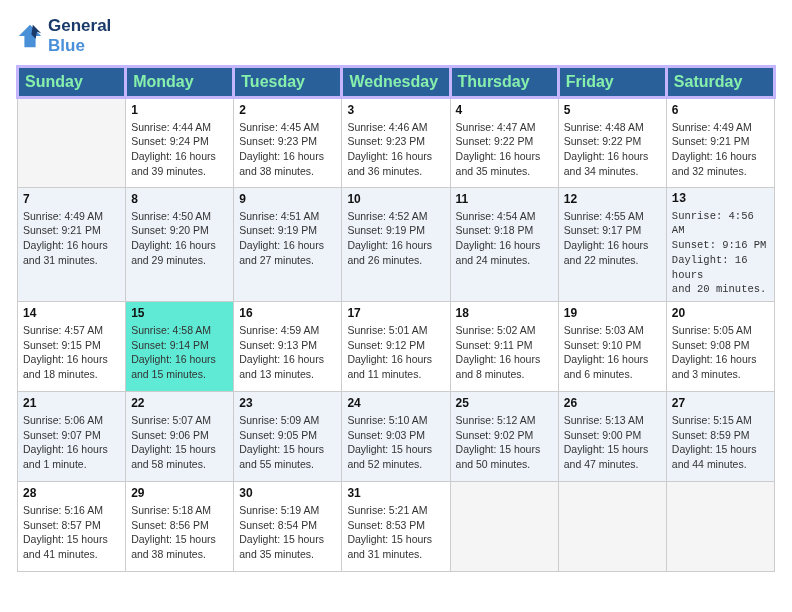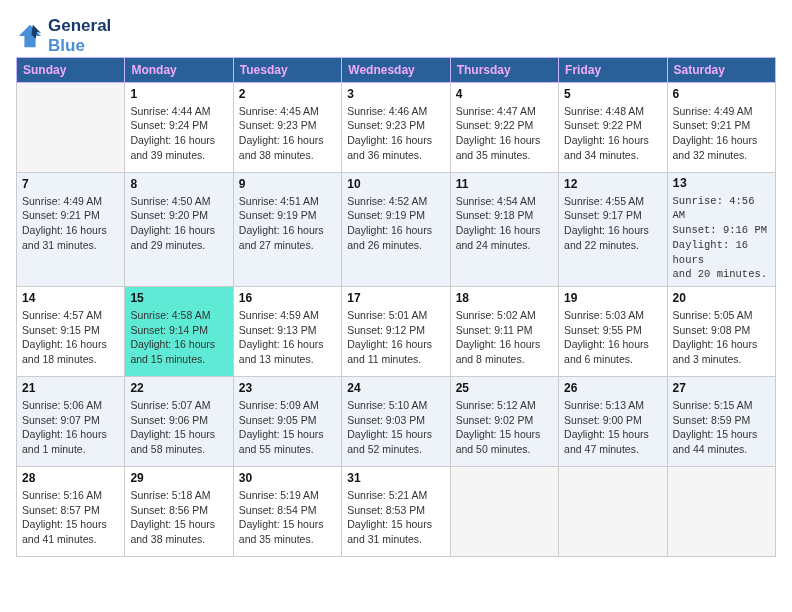--- a/index.html
+++ b/index.html
@@ -7,20 +7,21 @@
       font-family: Arial, sans-serif;
       background: #fff;
       width: 792px;
       min-height: 612px;
       padding: 16px;
     }
     .header-section {
       display: flex;
       justify-content: space-between;
       align-items: flex-end;
+      margin-bottom: 8px;
     }
     .logo {
       display: flex;
       align-items: center;
       gap: 4px;
     }
     .logo-icon {
       width: 28px;
       height: 28px;
     }
@@ -36,26 +37,26 @@
       font-size: 16px;
       color: #333;
     }
     .calendar-table {
       width: 100%;
       border-collapse: collapse;
       font-size: 11px;
     }
     .calendar-table th {
       background-color: #2a6099;
-      color: #f0abfc;
+      color: #86efac;
       text-align: left;
       padding: 5px 6px;
-      font-size: 12px;
+      font-size: 16px;
       font-weight: bold;
-      border: 1px solid #c4b5fd;
+      border: 3px solid #c4b5fd;
     }
     .calendar-table td {
       border: 1px solid #ccc;
       vertical-align: top;
       padding: 4px 5px;
       height: 90px;
       width: 108px;
     }
     .calendar-table td.empty {
       background: #f5f5f5;
@@ -241,21 +242,21 @@
         <td style="background-color: rgb(255, 255, 255);">
           <div class="day-number">18</div>
           <div class="day-info" style="white-space: pre-line;">Sunrise: 5:02 AM
 Sunset: 9:11 PM
 Daylight: 16 hours
 and 8 minutes.</div>
         </td>
         <td style="background-color: rgb(255, 255, 255);">
           <div class="day-number">19</div>
           <div class="day-info" style="white-space: pre-line;">Sunrise: 5:03 AM
-Sunset: 9:55 PM
+Sunset: 9:10 PM
 Daylight: 16 hours
 and 6 minutes.</div>
         </td>
         <td style="background-color: rgb(255, 255, 255);">
           <div class="day-number">20</div>
           <div class="day-info" style="white-space: pre-line;">Sunrise: 5:05 AM
 Sunset: 9:08 PM
 Daylight: 16 hours
 and 3 minutes.</div>
         </td>

